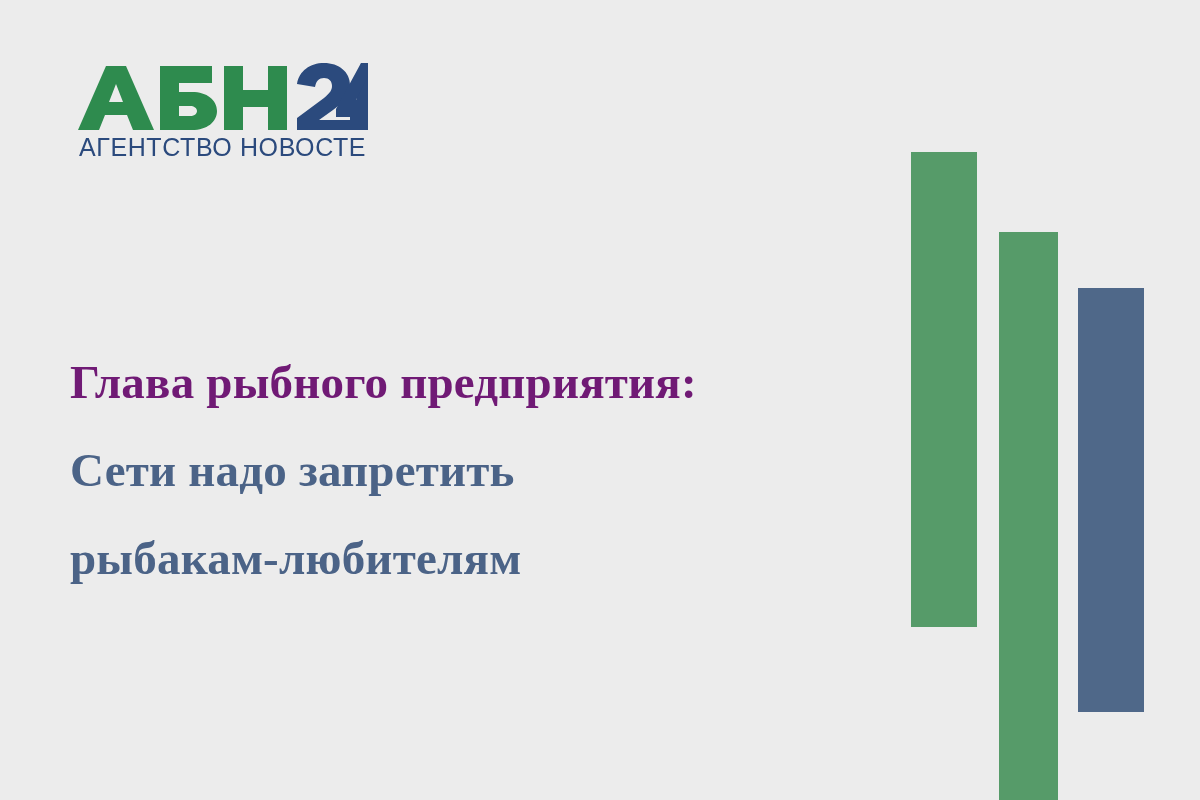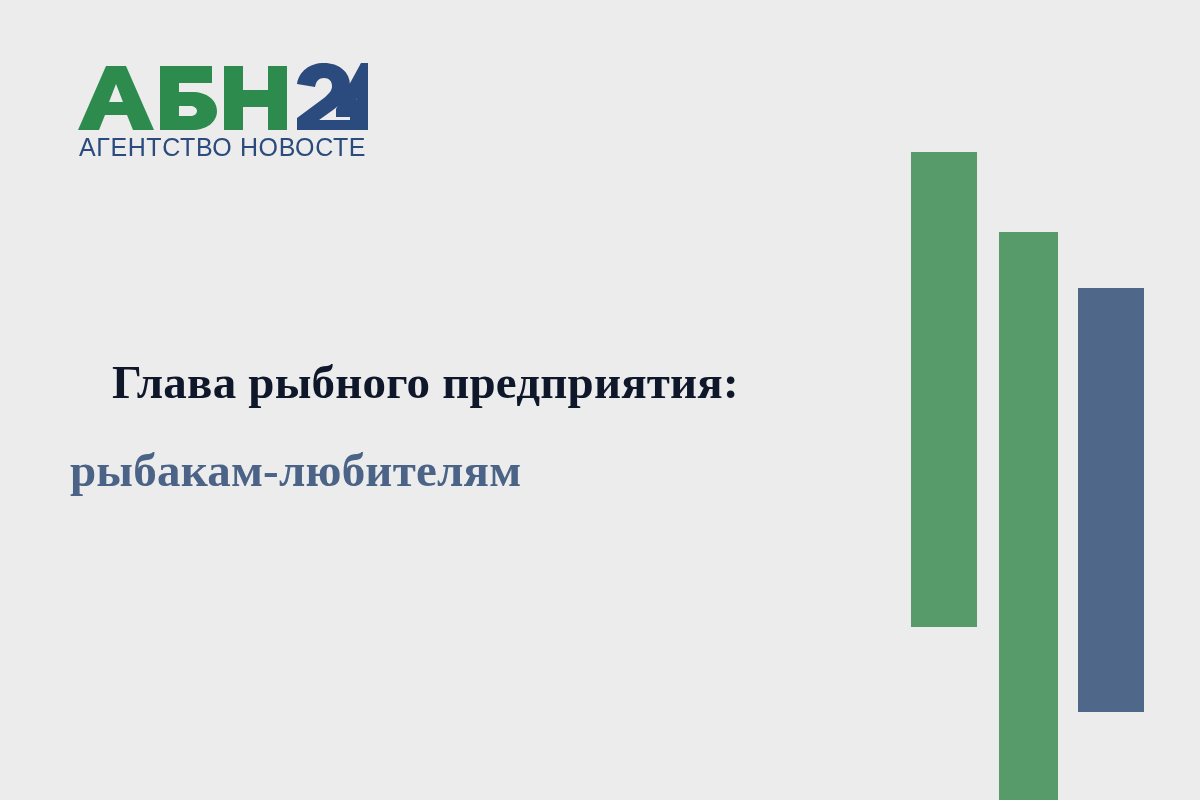--- a/index.html
+++ b/index.html
@@ -97,21 +97,22 @@
       <g fill="#2b4a7d">
         <path d="M283 1 L290 1 L290 68 L272 68 L272 55 L276 55 Z"></path>
         <path d="M258 47 L283 1 L290 1 L290 14 L278 38 L290 38 L290 55 L258 55 Z"></path>
       </g>
 
       <text x="1" y="94" font-family="'Liberation Sans', sans-serif" font-size="25" font-weight="400" letter-spacing="0.6" fill="#2b4a7d">АГЕНТСТВО НОВОСТЕЙ</text>
     </svg>
   </div>
 
   <div id="headline">
-    <div class="headline-line" style="color: #0f172a; margin-left: 42px;">Глава рыбного предприятия:</div>
+    <div class="headline-line" style="color: #701a75;">Глава рыбного предприятия:</div>
+    <div class="headline-line" style="color: rgb(75, 99, 135);">Сети надо запретить</div>
     <div class="headline-line" style="color: rgb(75, 99, 135); font-family: Liberation Serif, serif;">рыбакам-любителям</div>
   </div>
 
   <div id="bars">
     <div class="bar" id="bar-1" style="left: 911px; top: 152px; width: 66px; height: 475px; background: rgb(86, 155, 105);"></div>
     <div class="bar" id="bar-2" style="left: 999px; top: 232px; width: 59px; height: 578px; background: rgb(86, 155, 105);"></div>
     <div class="bar" id="bar-3" style="left: 1078px; top: 288px; width: 66px; height: 424px; background: rgb(79, 104, 137);"></div>
   </div>
 
 </div>

